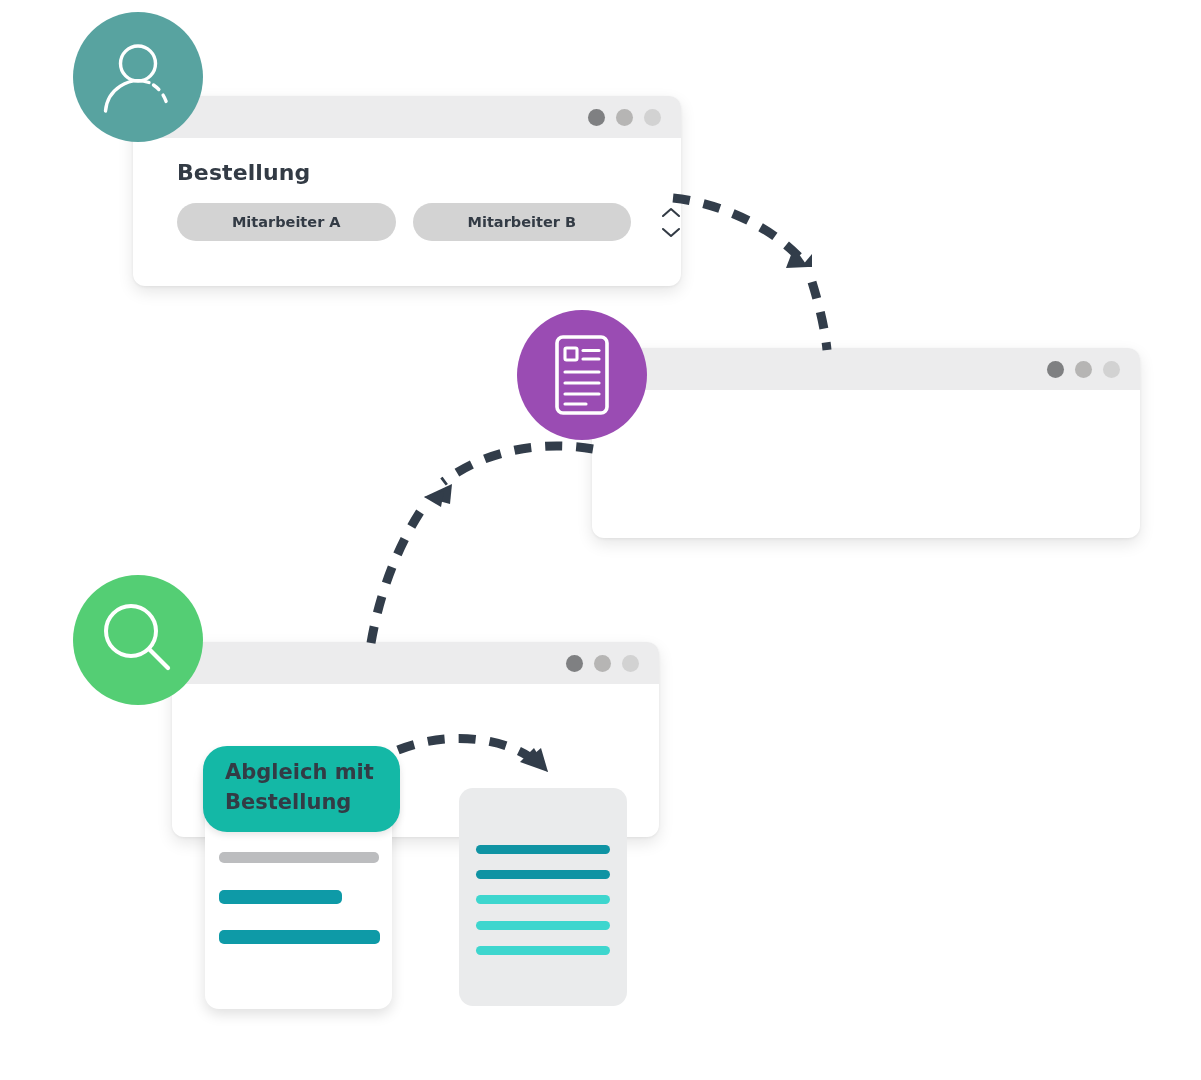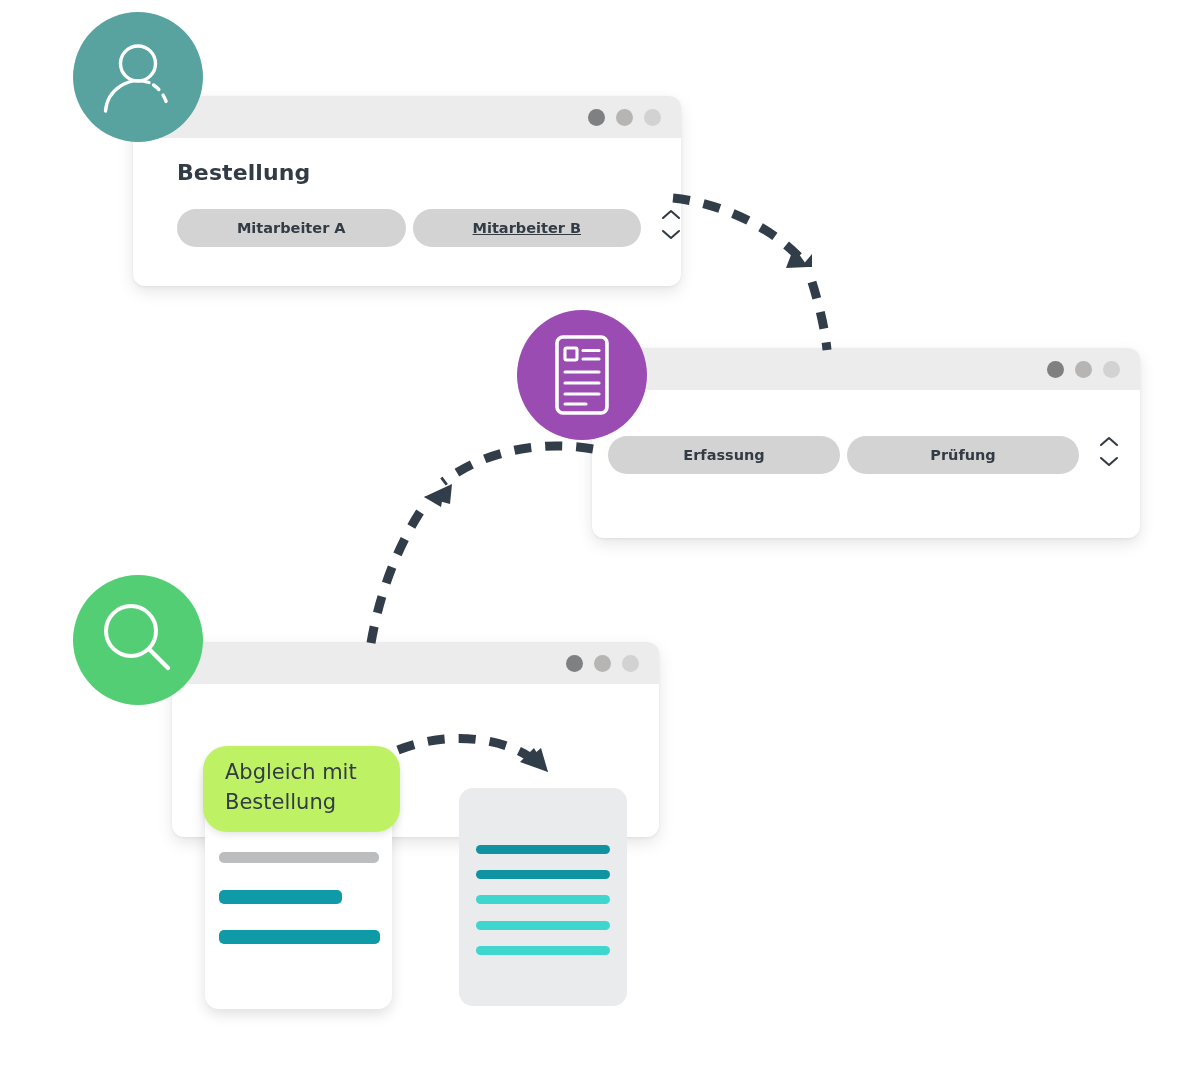--- a/index.html
+++ b/index.html
@@ -44,24 +44,23 @@
   .win-body { position: relative; padding: 22px 0 0 0; }
   .win-title {
     font-size: 22px;
     font-weight: 700;
     color: #333b45;
     letter-spacing: 0.1px;
     margin: 0 0 18px 44px;
   }
   .pill-row {
     display: flex;
-    align-items: flex-start;
-    gap: 7px;
+    align-items: center;
+    gap: 17px;
     margin-left: 44px;
-    margin-top: 24px;
   }
   .pill {
     background: #d3d3d3;
     border-radius: 19px;
     height: 38px;
     display: flex;
     align-items: center;
     justify-content: center;
     color: #333b45;
     font-size: 14.5px;
@@ -89,26 +88,26 @@
   
   .doccard {
     position: absolute;
     border-radius: 14px;
   }
   .docline { border-radius: 5px; position: absolute; }
 
   
   .tooltip {
     position: absolute;
-    background: #bef264;
+    background: #14b8a6;
     border-radius: 24px;
     padding: 12px 26px 14px 22px;
     color: #333b45;
     font-size: 21px;
-    font-weight: 400;
+    font-weight: 700;
     line-height: 1.42;
     z-index: 9;
     box-shadow: 0 3px 7px rgba(0,0,0,0.10);
   }
 
   .arrow-layer {
     position: absolute;
     left: 0; top: 0;
     width: 1201px; height: 1080px;
     pointer-events: none;
@@ -127,21 +126,21 @@
       <span class="dots">
         <span class="dot d1"></span>
         <span class="dot d2"></span>
         <span class="dot d3"></span>
       </span>
     </div>
     <div class="win-body">
       <div class="win-title">Bestellung</div>
       <div class="pill-row">
         <div class="pill" style="width:232px;">Mitarbeiter A</div>
-        <div class="pill" style="width:232px;text-decoration:underline;">Mitarbeiter B</div>
+        <div class="pill" style="width:232px;">Mitarbeiter B</div>
         <div class="stepper">
           <svg class="chev" width="20" height="11" viewBox="0 0 20 11">
             <path d="M2 9 L10 2 L18 9" fill="none" stroke="#333b45" stroke-width="2.1" stroke-linecap="round" stroke-linejoin="round"></path>
           </svg>
           <svg class="chev" width="20" height="11" viewBox="0 0 20 11">
             <path d="M2 2 L10 9 L18 2" fill="none" stroke="#333b45" stroke-width="2.1" stroke-linecap="round" stroke-linejoin="round"></path>
           </svg>
         </div>
       </div>
     </div>
@@ -149,32 +148,20 @@
 
   <div class="window z-mid" style="left:592px; top:348px; width:548px; height:190px;">
     <div class="win-titlebar">
       <span class="dots">
         <span class="dot d1"></span>
         <span class="dot d2"></span>
         <span class="dot d3"></span>
       </span>
     </div>
     <div class="win-body">
-      <div class="pill-row" style="margin-left:16px;">
-        <div class="pill" style="width:232px;">Erfassung</div>
-        <div class="pill" style="width:232px;">Prüfung</div>
-        <div class="stepper">
-          <svg class="chev" width="20" height="11" viewBox="0 0 20 11">
-            <path d="M2 9 L10 2 L18 9" fill="none" stroke="#333b45" stroke-width="2.1" stroke-linecap="round" stroke-linejoin="round"></path>
-          </svg>
-          <svg class="chev" width="20" height="11" viewBox="0 0 20 11">
-            <path d="M2 2 L10 9 L18 2" fill="none" stroke="#333b45" stroke-width="2.1" stroke-linecap="round" stroke-linejoin="round"></path>
-          </svg>
-        </div>
-      </div>
     </div>
   </div>
 
   <div class="window z-mid" style="left:172px; top:642px; width:487px; height:195px;">
     <div class="win-titlebar">
       <span class="dots">
         <span class="dot d1"></span>
         <span class="dot d2"></span>
         <span class="dot d3"></span>
       </span>

